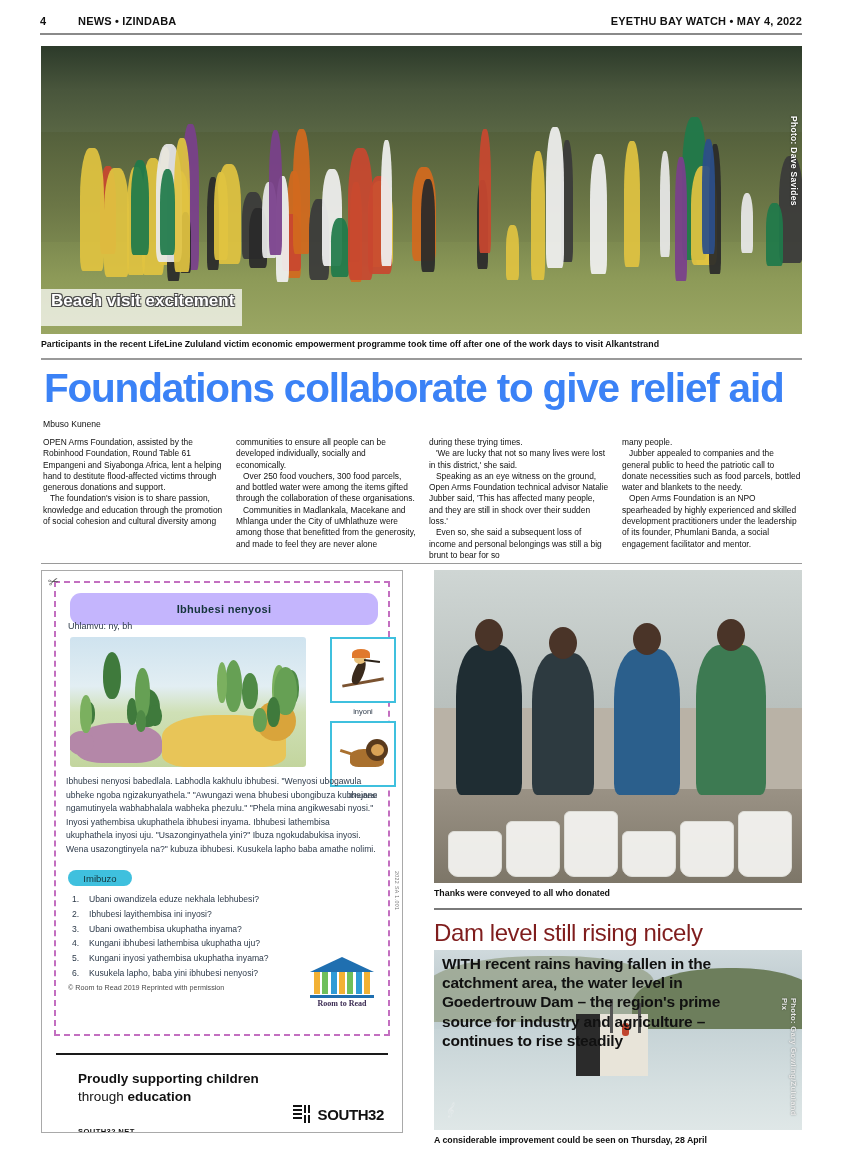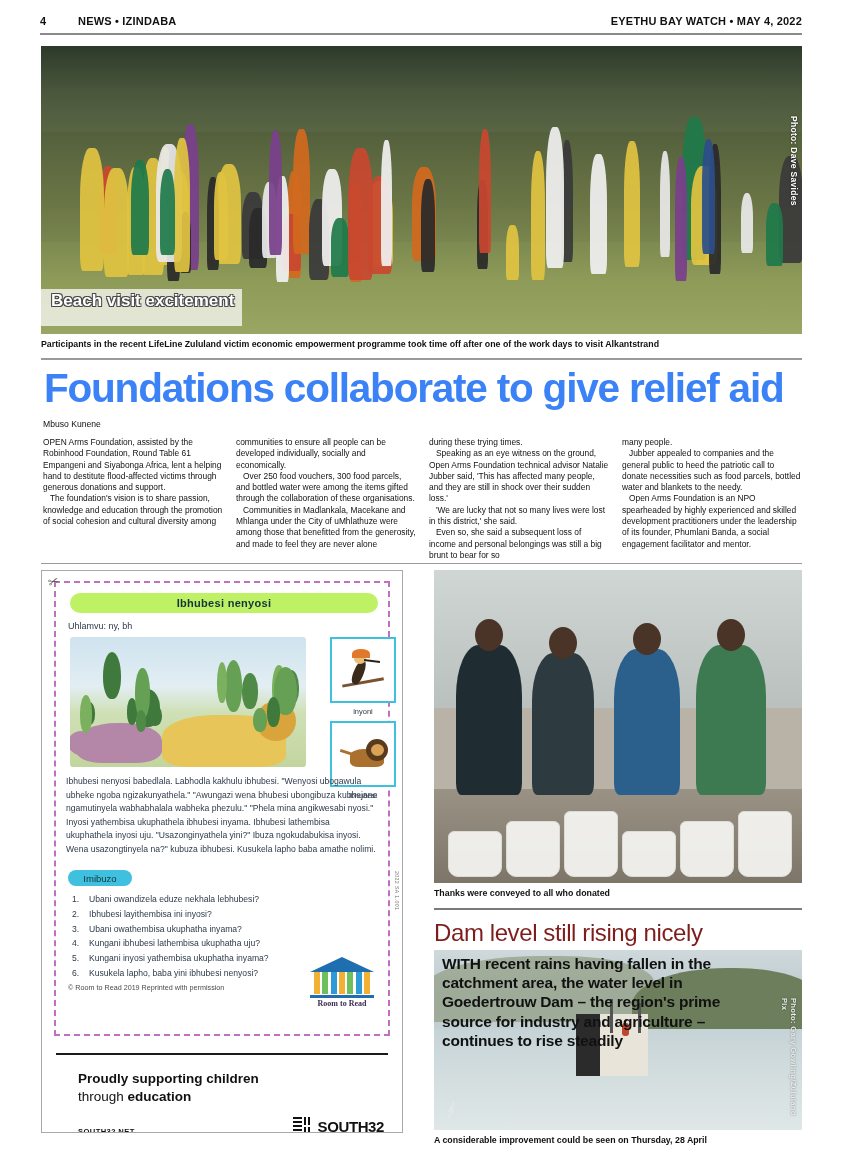--- a/index.html
+++ b/index.html
@@ -98,22 +98,22 @@
   }
   .dash-frame {
     position:absolute; left:12px; top:10px; right:12px; height:455px;
     border:2.5px dashed #c36fc0;
   }
   .scissors {
     position:absolute; left:6px; top:3px; font-size:13px; color:#5a5a5a;
     transform:rotate(-18deg);
   }
   .ws-title-pill {
-    position:absolute; left:28px; top:22px; right:24px; height:20px;
-    background:#bef264; border-radius:11px;
+    position:absolute; left:28px; top:22px; right:24px; height:32px;
+    background:#c4b5fd; border-radius:11px;
     display:flex; align-items:center; justify-content:center;
   }
   .ws-title-pill span { font-size:11px; color:#14333a; font-weight:600; letter-spacing:.3px; }
   .ws-sub {
     position:absolute; left:26px; top:50px; font-size:9px; color:#2d3a4a;
   }
   .ws-illus {
     position:absolute; left:28px; top:66px; width:236px; height:130px;
     border-radius:3px; overflow:hidden;
     background:linear-gradient(180deg,#cfe3ef 0%,#e2eef3 38%,#cfe0b6 58%,#c3d59e 100%);
@@ -185,21 +185,21 @@
   .rtr-word {
     position:absolute; left:0; top:42px; width:76px; text-align:center;
     font-size:8px; color:#3a2a52; font-family:"Liberation Serif", serif; font-weight:bold;
   }
 
   .s32-sep { position:absolute; left:14px; top:482px; right:14px; height:1.6px; background:#1a1a1a; }
   .s32-line1 { position:absolute; left:36px; top:500px; font-size:13.5px; color:#111; font-weight:bold; }
   .s32-line2 { position:absolute; left:36px; top:518px; font-size:13.5px; color:#111; }
   .s32-line2 b { font-weight:bold; }
   .s32-url { position:absolute; left:36px; top:556px; font-size:7.6px; font-weight:bold; color:#111; letter-spacing:.4px; }
-  .s32-logo { position:absolute; right:18px; top:546px; display:flex; align-items:center; gap:5px; }
+  .s32-logo { position:absolute; right:18px; top:534px; display:flex; align-items:center; gap:5px; }
   .s32-mark { width:20px; height:18px; position:relative; }
   .s32-mark i { position:absolute; background:#111; }
   .s32-name { font-size:15px; font-weight:bold; color:#111; letter-spacing:-.4px; }
   .ad-code {
     position:absolute; right:2px; top:300px;
     writing-mode:vertical-rl; font-size:5.2px; color:#777; letter-spacing:.4px;
   }
 
   
   .donate-photo {
@@ -357,22 +357,22 @@
         <p>OPEN Arms Foundation, assisted by the Robinhood Foundation, Round Table 61 Empangeni and Siyabonga Africa, lent a helping hand to destitute flood-affected victims through generous donations and support.</p>
         <p class="indent">The foundation's vision is to share passion, knowledge and education through the promotion of social cohesion and cultural diversity among</p>
       </div>
       <div class="col">
         <p>communities to ensure all people can be developed individually, socially and economically.</p>
         <p class="indent">Over 250 food vouchers, 300 food parcels, and bottled water were among the items gifted through the collaboration of these organisations.</p>
         <p class="indent">Communities in Madlankala, Macekane and Mhlanga under the City of uMhlathuze were among those that benefitted from the generosity, and made to feel they are never alone</p>
       </div>
       <div class="col">
         <p>during these trying times.</p>
+        <p class="indent">'We are lucky that not so many lives were lost in this district,' she said.</p>
         <p class="indent">Speaking as an eye witness on the ground, Open Arms Foundation technical advisor Natalie Jubber said, 'This has affected many people, and they are still in shock over their sudden loss.'</p>
-        <p class="indent">'We are lucky that not so many lives were lost in this district,' she said.</p>
         <p class="indent">Even so, she said a subsequent loss of income and personal belongings was still a big brunt to bear for so</p>
       </div>
       <div class="col">
         <p>many people.</p>
         <p class="indent">Jubber appealed to companies and the general public to heed the patriotic call to donate necessities such as food parcels, bottled water and blankets to the needy.</p>
         <p class="indent">Open Arms Foundation is an NPO spearheaded by highly experienced and skilled development practitioners under the leadership of its founder, Phumlani Banda, a social engagement facilitator and mentor.</p>
       </div>
     </div>
   <div class="rule-under-body"></div>
 

